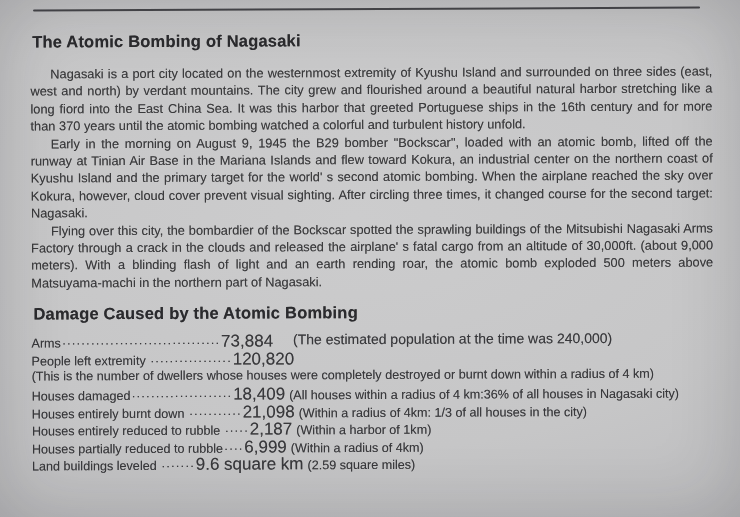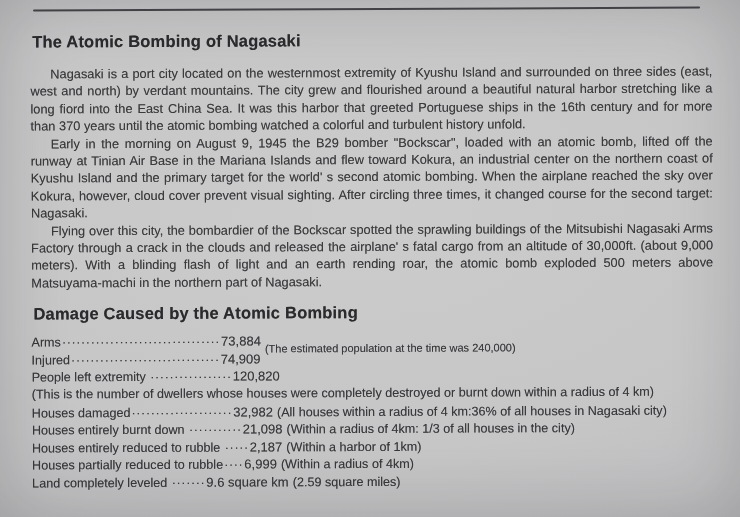--- a/index.html
+++ b/index.html
@@ -69,32 +69,32 @@
     line-height: 17.6px;
     color: #38383b;
     text-shadow: 0 0 0.5px rgba(56,56,59,0.5);
     white-space: nowrap;
   }
   .stat-line { height: 17.6px; }
   .dots {
     letter-spacing: 0.6px;
     margin: 0 1px;
   }
-  .val { font-size: 13px; }
+  .val { font-size: 17px; }
   .note { margin-left: 4px; }
   .stat-pair {
     display: flex;
     align-items: center;
   }
   .pair-left { flex: 0 0 auto; }
   .pop-note {
     flex: 0 0 auto;
-    margin-left: 4px;
+    margin-left: 20px;
     transform: translateY(-1px);
-    font-size: 11px;
+    font-size: 14px;
   }
   .note-line { height: 17.6px; }
 </style>
 </head>
 <body>
 
 <div class="sheet">
 
   <div class="top-rule"></div>
 
@@ -106,35 +106,34 @@
     <p>Flying over this city, the bombardier of the Bockscar spotted the sprawling buildings of the Mitsubishi Nagasaki Arms Factory through a crack in the clouds and released the airplane' s fatal cargo from an altitude of 30,000ft. (about 9,000 meters). With a blinding flash of light and an earth rending roar, the atomic bomb exploded 500 meters above Matsuyama-machi in the northern part of Nagasaki.</p>
   </div>
 
   <h2 class="section-title">Damage Caused by the Atomic Bombing</h2>
 
   <div class="stats">
 
     <div class="stat-pair">
       <div class="pair-left">
         <div class="stat-line"><span>Arms</span><span class="dots">·································</span><span class="val">73,884</span></div>
-        <div class="stat-line"><span>Injured</span><span class="dots">·······························</span><span class="val">74,909</span></div>
       </div>
       <div class="pop-note">(The estimated population at the time was 240,000)</div>
     </div>
 
     <div class="stat-line"><span>People left extremity </span><span class="dots">·················</span><span class="val">120,820</span></div>
 
     <div class="note-line">(This is the number of dwellers whose houses were completely destroyed or burnt down within a radius of 4 km)</div>
 
-    <div class="stat-line"><span>Houses damaged</span><span class="dots">·····················</span><span class="val">32,982</span><span class="note">(All houses within a radius of 4 km:36% of all houses in Nagasaki city)</span></div>
+    <div class="stat-line"><span>Houses damaged</span><span class="dots">·····················</span><span class="val">18,409</span><span class="note">(All houses within a radius of 4 km:36% of all houses in Nagasaki city)</span></div>
 
     <div class="stat-line"><span>Houses entirely burnt down </span><span class="dots">···········</span><span class="val">21,098</span><span class="note">(Within a radius of 4km: 1/3 of all houses in the city)</span></div>
 
     <div class="stat-line"><span>Houses entirely reduced to rubble </span><span class="dots">·····</span><span class="val">2,187</span><span class="note">(Within a harbor of 1km)</span></div>
 
     <div class="stat-line"><span>Houses partially reduced to rubble</span><span class="dots">····</span><span class="val">6,999</span><span class="note">(Within a radius of 4km)</span></div>
 
-    <div class="stat-line"><span>Land completely leveled </span><span class="dots">·······</span><span class="val">9.6 square km</span><span class="note">(2.59 square miles)</span></div>
+    <div class="stat-line"><span>Land buildings leveled </span><span class="dots">·······</span><span class="val">9.6 square km</span><span class="note">(2.59 square miles)</span></div>
 
   </div>
 </div>
 
 <div class="vignette"></div>
 
 </body></html>

